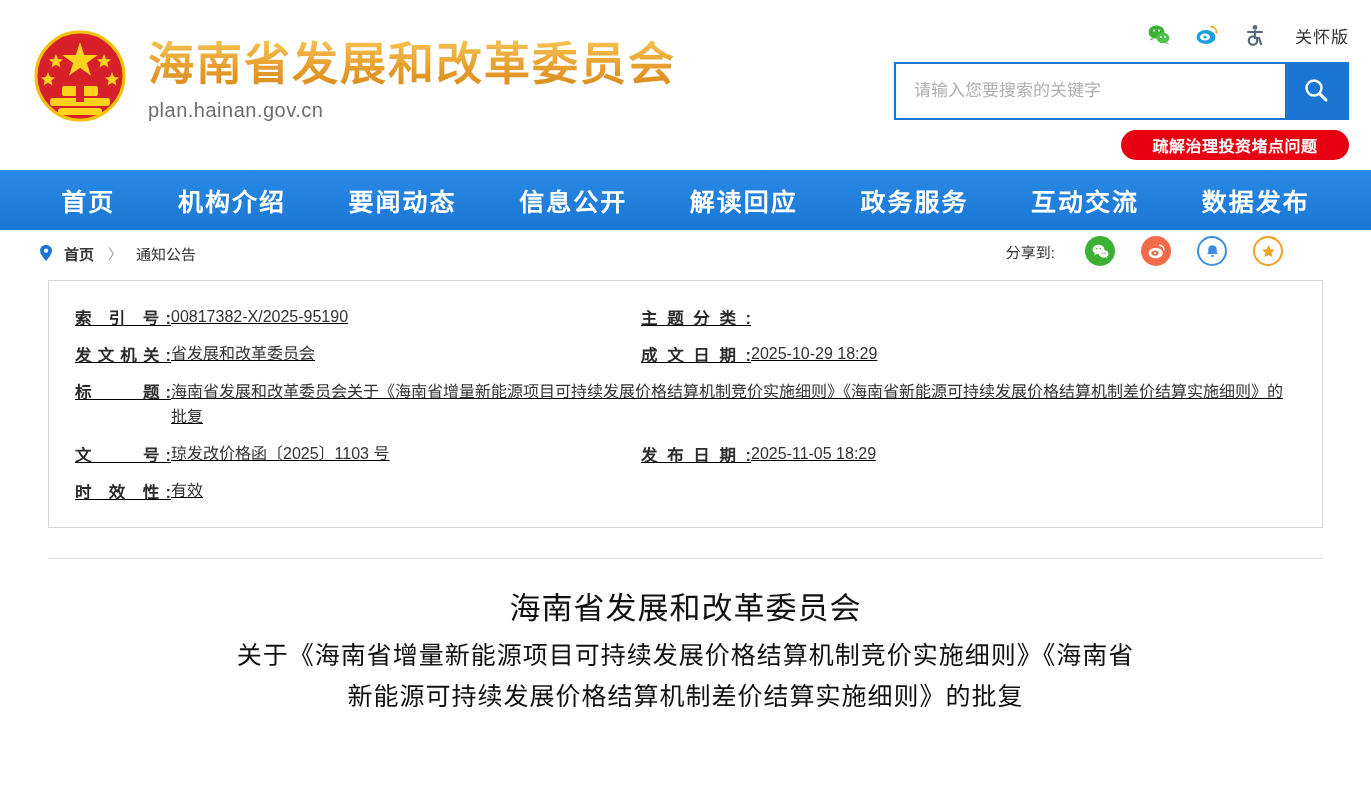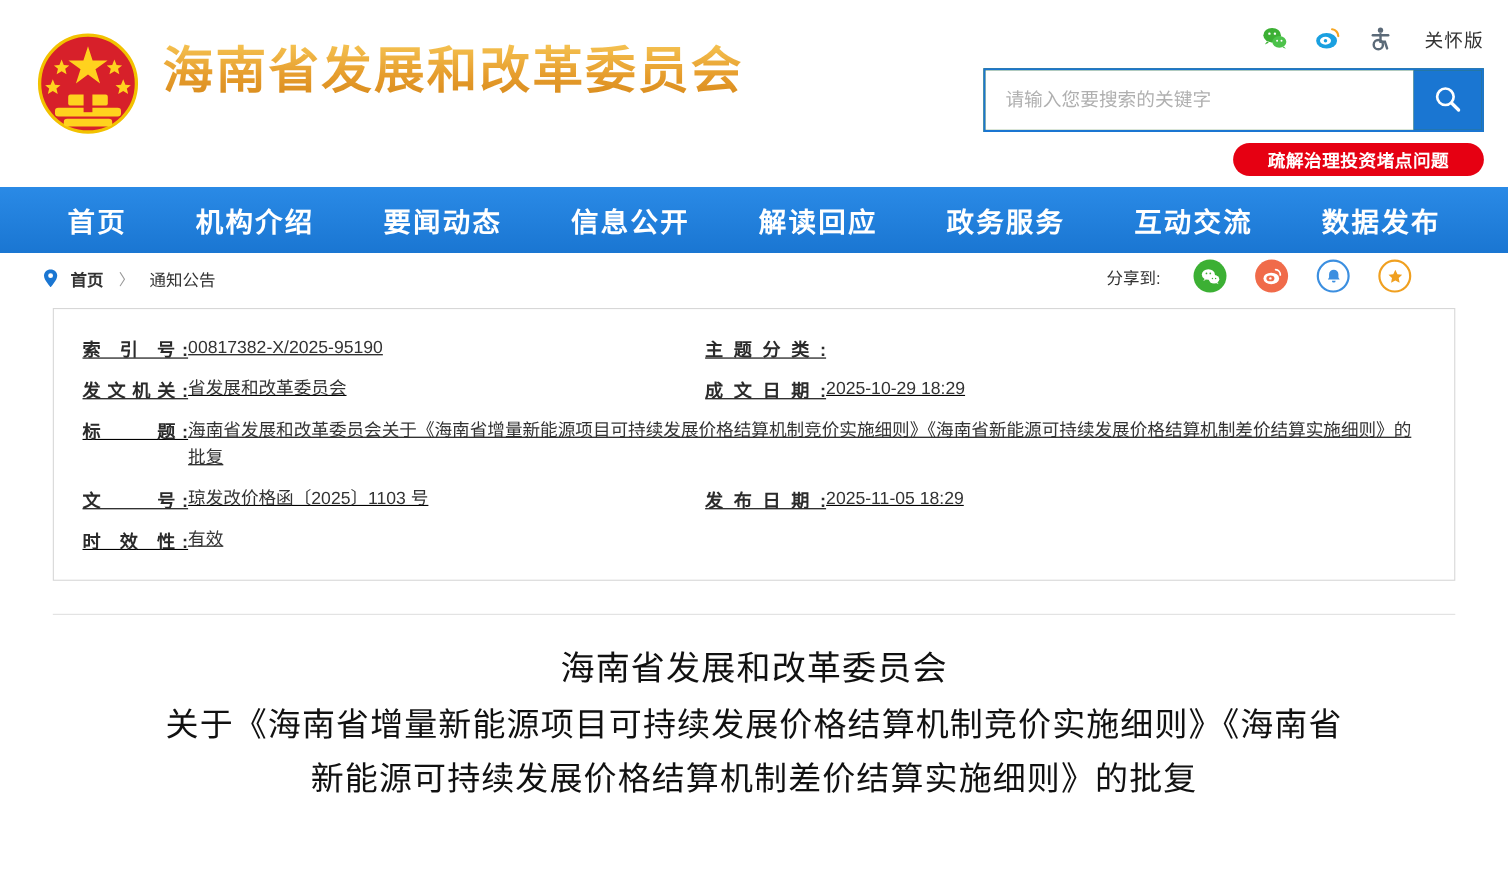--- a/index.html
+++ b/index.html
@@ -209,21 +209,21 @@
     padding: 24px 80px 0 80px;
     text-align: center;
   }
   .art-line {
     font-family: "DejaVu Serif", "Liberation Serif", serif;
     font-size: 31px;
     color: #111;
     line-height: 1.65;
     letter-spacing: 1px;
   }
-  .art-line.sub { font-size: 30px; }
+  .art-line.sub { font-size: 25px; }
 </style>
 </head>
 <body>
 
 <div class="header">
 
   <div class="emblem">
     <svg width="112" height="112" viewBox="0 0 112 112">
       <circle cx="56" cy="52" r="44" fill="#d7202a"></circle>
       <circle cx="56" cy="52" r="44" fill="none" stroke="#f2c200" stroke-width="3"></circle>
@@ -234,20 +234,21 @@
       <path d="M88 48 l2 5 5 .5 -3.7 3 1.2 5 -4.5-2.8 -4.5 2.8 1.2-5 -3.7-3 5-.5z" fill="#ffd21e"></path>
       <rect x="26" y="74" width="60" height="8" rx="3" fill="#ffd21e"></rect>
       <rect x="34" y="84" width="44" height="7" rx="3" fill="#ffd21e"></rect>
       <rect x="38" y="62" width="36" height="10" rx="2" fill="#ffd21e"></rect>
       <rect x="52" y="58" width="8" height="20" fill="#d7202a"></rect>
     </svg>
   </div>
 
   <div class="site-title-wrap">
     <div class="site-title">海南省发展和改革委员会</div>
+    <div class="site-domain">plan.hainan.gov.cn</div>
   </div>
 
   <div class="top-icons">
     <span class="mini-ico">
       <svg width="24" height="24" viewBox="0 0 24 24">
         <ellipse cx="9.5" cy="9" rx="8" ry="6.6" fill="#3cb034"></ellipse>
         <path d="M5 14.5 l-2.2 3 3.6-1.6z" fill="#3cb034"></path>
         <circle cx="7" cy="7.6" r="1.1" fill="#fff"></circle>
         <circle cx="12" cy="7.6" r="1.1" fill="#fff"></circle>
         <ellipse cx="16" cy="15" rx="6.4" ry="5.3" fill="#4cc24a"></ellipse>

